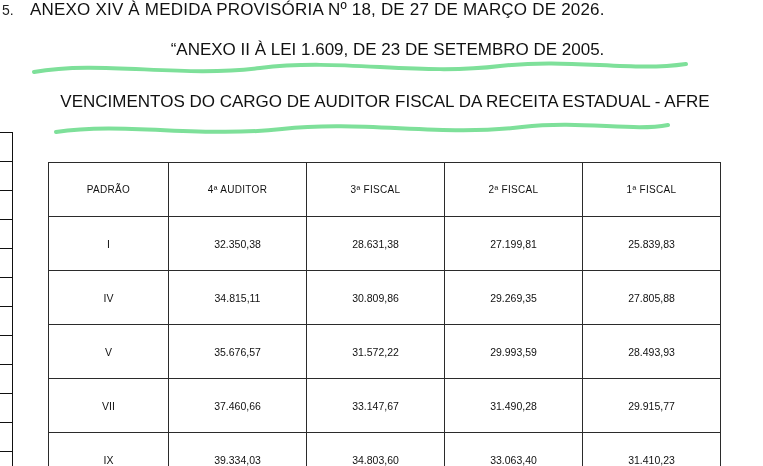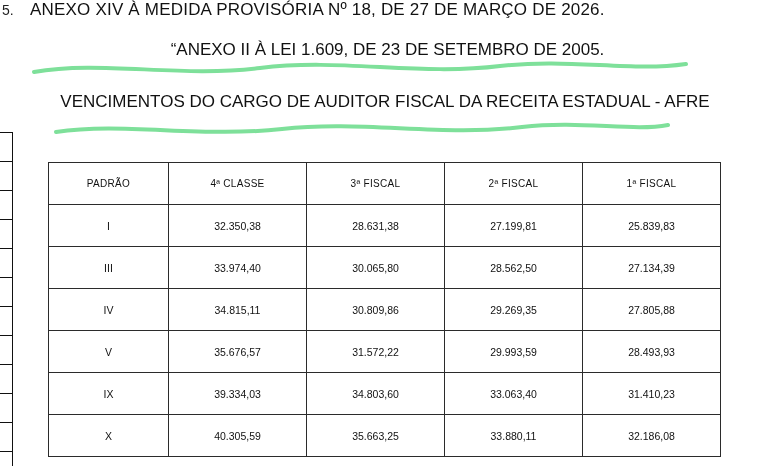--- a/index.html
+++ b/index.html
@@ -103,21 +103,21 @@
     border-collapse: collapse;
     width: 672px;
     table-layout: fixed;
   }
   table.vencimentos th,
   table.vencimentos td {
     border: 1px solid #2b2b2b;
     text-align: center;
     font-size: 10.5px;
     height: 29px;
-    padding: 6px;
+    padding: 12px;
     font-weight: normal;
     color: #111;
   }
   table.vencimentos th {
     font-size: 10px;
     letter-spacing: 0.3px;
   }
   table.vencimentos td.padrao {
     font-size: 10.5px;
   }
@@ -169,56 +169,56 @@
       <colgroup>
         <col class="c1">
           <col class="c2">
           <col class="c3">
           <col class="c4">
           <col class="c5">
       </colgroup>
       <thead>
         <tr>
           <th>PADRÃO</th>
-          <th>4ª CLASSE</th>
+          <th>4ª AUDITOR</th>
           <th>3ª FISCAL</th>
           <th>2ª FISCAL</th>
           <th>1ª FISCAL</th>
         </tr>
       </thead>
       <tbody>
         <tr>
           <td class="padrao">I</td>
           <td>32.350,38</td>
           <td>28.631,38</td>
           <td>27.199,81</td>
           <td>25.839,83</td>
         </tr>
         <tr>
-          <td class="padrao">III</td>
-          <td>33.974,40</td>
-          <td>30.065,80</td>
-          <td>28.562,50</td>
-          <td>27.134,39</td>
-        </tr>
-        <tr>
           <td class="padrao">IV</td>
           <td>34.815,11</td>
           <td>30.809,86</td>
           <td>29.269,35</td>
           <td>27.805,88</td>
         </tr>
         <tr>
           <td class="padrao">V</td>
           <td>35.676,57</td>
           <td>31.572,22</td>
           <td>29.993,59</td>
           <td>28.493,93</td>
         </tr>
         <tr>
+          <td class="padrao">VII</td>
+          <td>37.460,66</td>
+          <td>33.147,67</td>
+          <td>31.490,28</td>
+          <td>29.915,77</td>
+        </tr>
+        <tr>
           <td class="padrao">IX</td>
           <td>39.334,03</td>
           <td>34.803,60</td>
           <td>33.063,40</td>
           <td>31.410,23</td>
         </tr>
         <tr>
           <td class="padrao">X</td>
           <td>40.305,59</td>
           <td>35.663,25</td>

